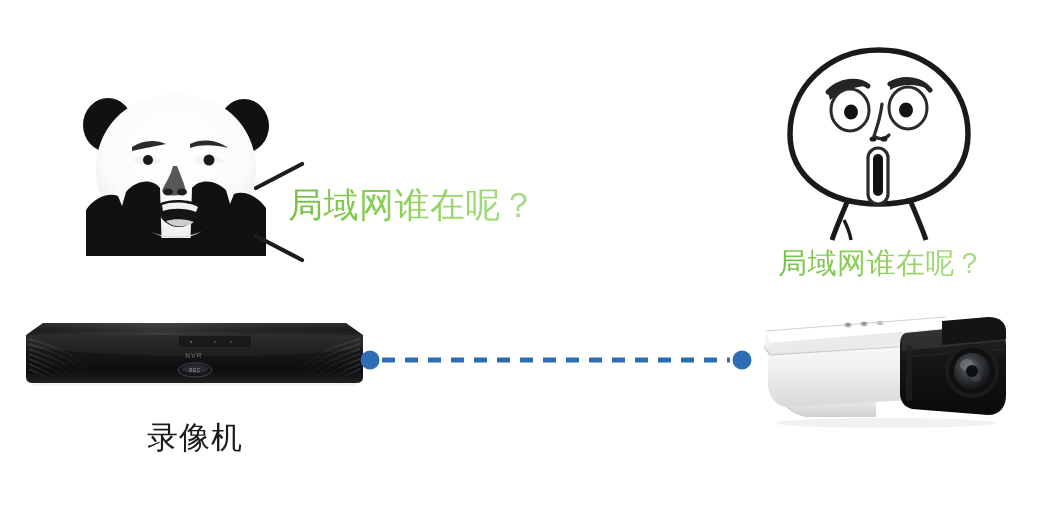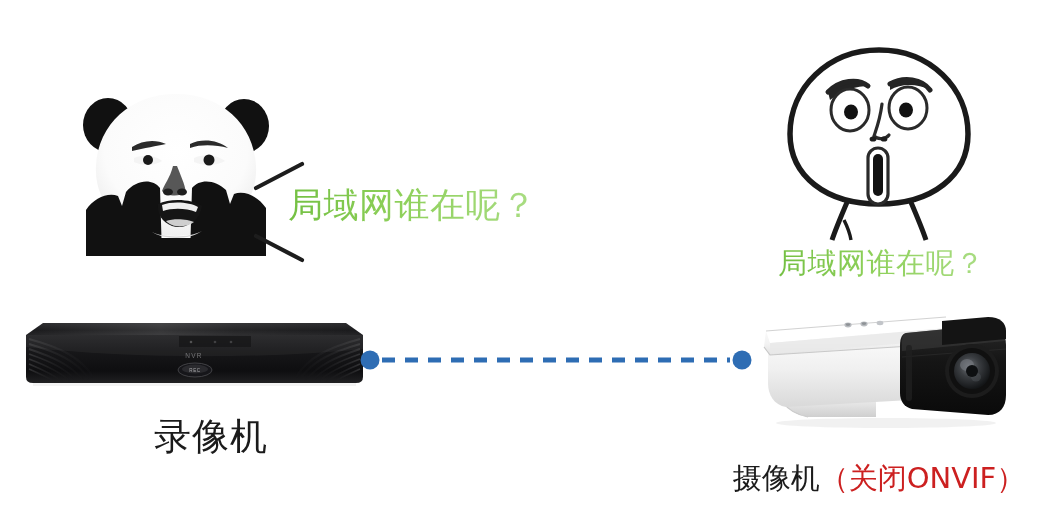--- a/index.html
+++ b/index.html
@@ -105,23 +105,22 @@
   .device-label {
     font-family: "DejaVu Sans", "Liberation Sans", sans-serif;
     color: #1b1b1b;
     white-space: nowrap;
     text-align: center;
   }
   #nvr-label {
     left: 0px;
     top: 418px;
     width: 390px;
-    font-size: 37px;
+    font-size: 31px;
     line-height: 38px;
-    padding-left: 16px;
   }
   #nvr-label .line1 { display:block; letter-spacing: 1px; }
   #nvr-label .line2 { display:block; letter-spacing: 0px; }
 
   #camera-label {
     left: 700px;
     top: 458px;
     width: 358px;
     font-size: 29px;
     line-height: 40px;
@@ -380,17 +379,14 @@
       <rect x="150" y="32" width="6" height="56" rx="3" fill="#1f1f1f" opacity="0.8"></rect>
 
       <ellipse cx="130" cy="110" rx="110" ry="5" fill="#bdbdbd" opacity="0.22"></ellipse>
     </svg>
   </div>
 
   <div class="abs device-label" id="nvr-label">
     <span class="line1">录像机</span>
   </div>
 
-  <div class="abs device-label" id="camera-label">
-    <span class="cam-name">摄像机</span><span class="cam-onvif">（关闭ONVIF）</span>
-  </div>
 
 </div>
 
 </body></html>

